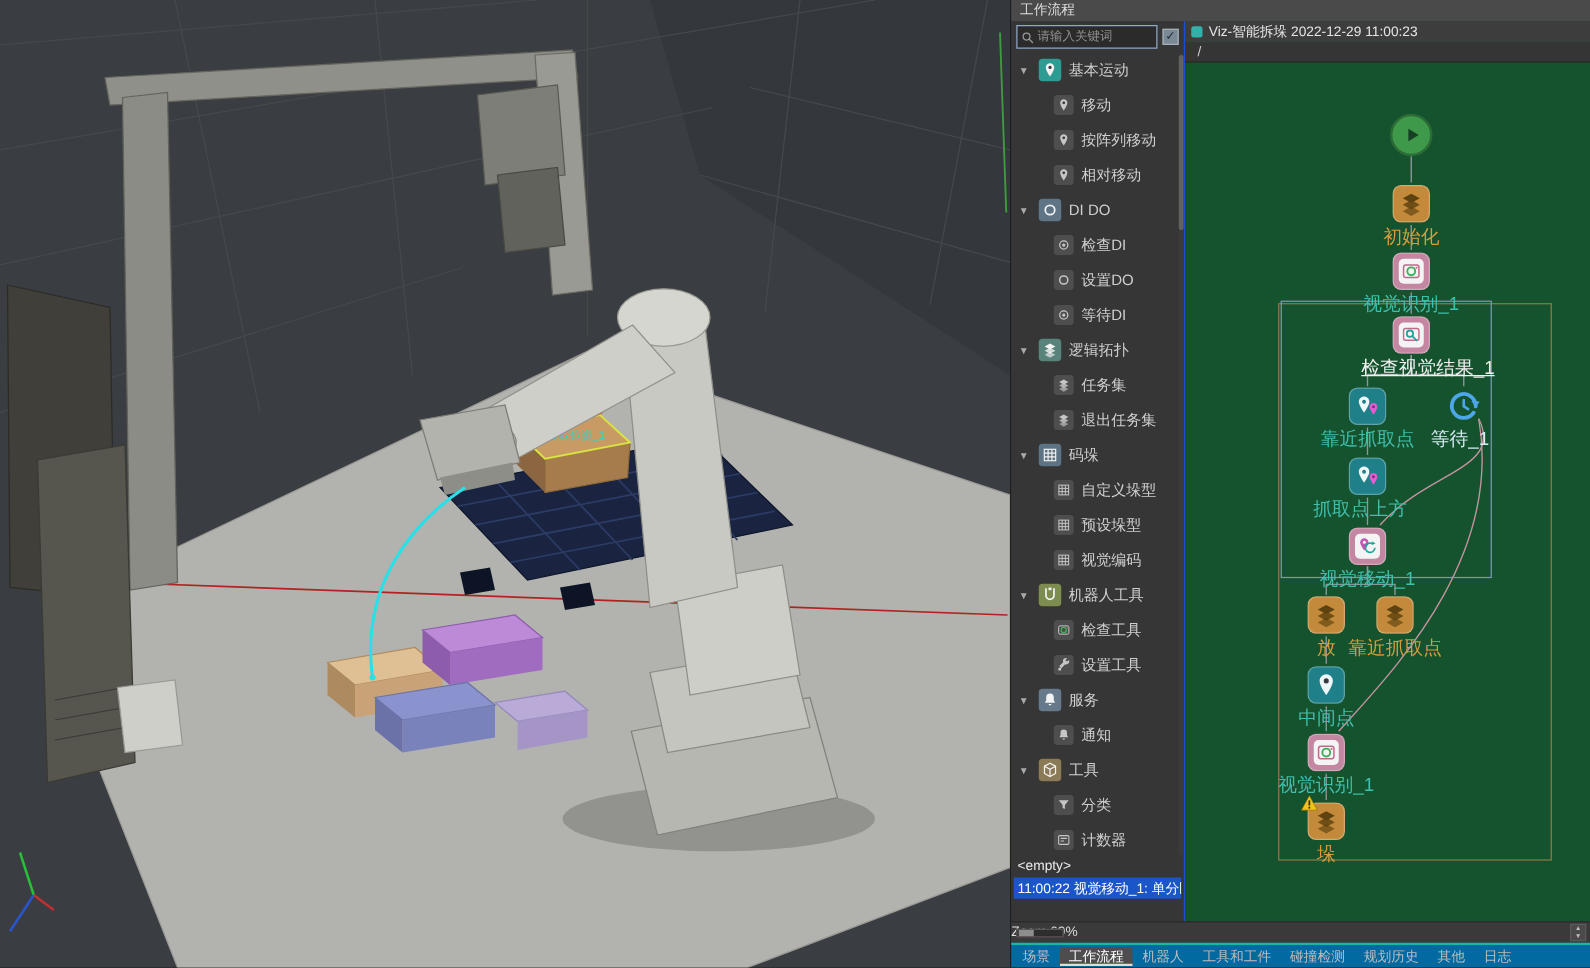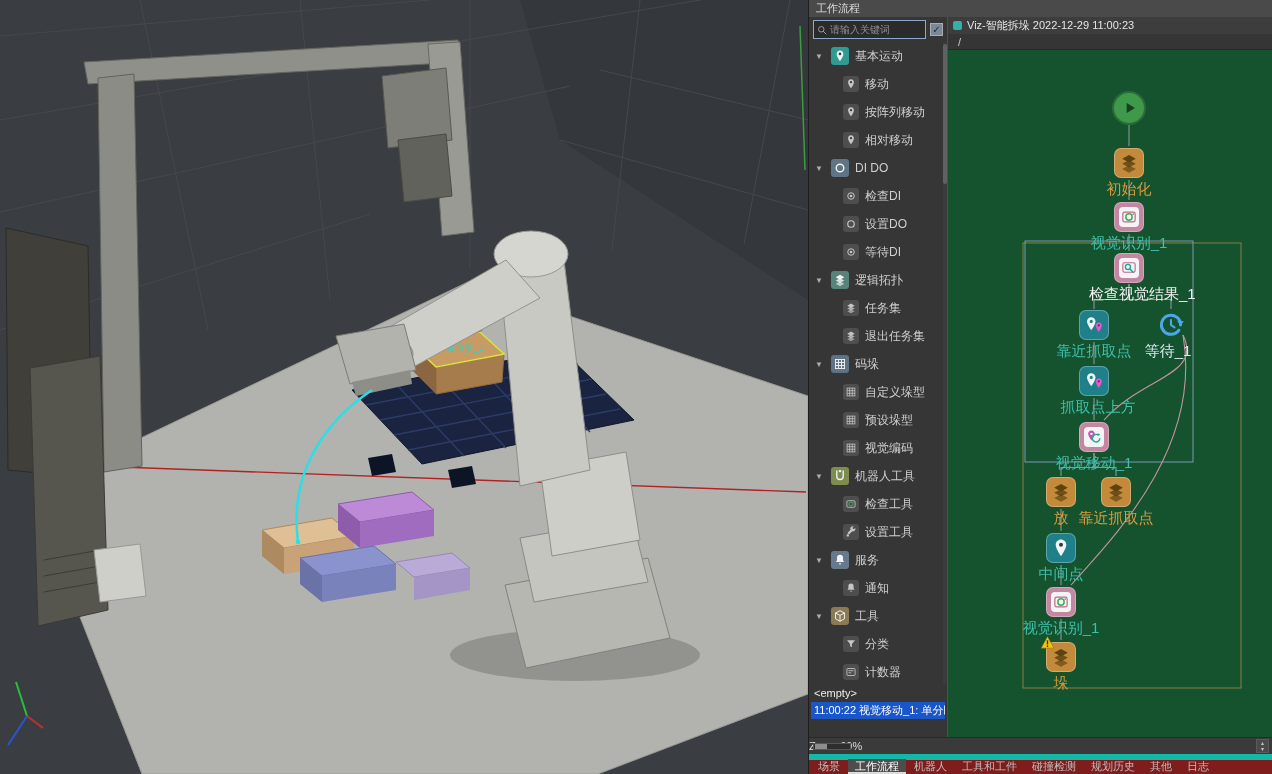--- a/index.html
+++ b/index.html
@@ -46,21 +46,21 @@
 .node.bare{background:transparent !important;border:none}
 .node.bare svg{width:28px;height:28px}
 .nlabel{position:absolute;width:80px;text-align:center;font-size:15px;transform:translateX(-50%);white-space:nowrap;pointer-events:none}
 .warn{position:absolute;left:-7px;top:-8px;width:15px;height:15px}
 .warn svg{width:15px;height:15px}
 .zoom-row{height:17px;background:#3a3a3a;display:flex;align-items:center;font-size:11px;color:#ddd;border-top:1px solid #2a2a2a;position:relative;flex:none}
 .slider{width:38px;height:7px;background:#2d2d2d;border:1px solid #575757;margin-left:4px;position:relative;z-index:1}
 .slider .sthumb{position:absolute;left:1px;top:0;width:12px;height:5px;background:#8d8d8d}
 .zoom-label{position:absolute;left:0;right:0;text-align:left}
 .spinner{margin-left:auto;margin-right:3px;width:13px;height:14px;background:#4a4a4a;border:1px solid #5a5a5a;color:#c4c4c4;font-size:6px;line-height:6px;display:flex;flex-direction:column;align-items:center;justify-content:center;z-index:1}
-.tabs{height:20px;background:#7f1d1d;display:flex;align-items:flex-end;gap:1px;padding-left:2px;border-top:6px solid #14b8a6;flex:none}
+.tabs{height:20px;background:#0369a1;display:flex;align-items:center;gap:1px;padding-left:2px;border-top:2px solid #14b8a6;flex:none}
 .tab{font-size:11px;color:#bdbdbd;padding:0 7px;display:flex;align-items:center;cursor:default}
 .tab.sel{background:#4d4d4d;color:#fff;box-shadow:inset 0 -2px 0 #dcdcdc}
 </style>
 </head>
 <body>
 
 <div id="app">
 
   <svg id="viewport" viewBox="0 0 808 774">
     <rect width="808" height="774" fill="#3a3d41"></rect>
@@ -488,21 +488,21 @@
             <div class="nlabel" style="left: 181px; top: 184px; color: rgb(63, 191, 174);">视觉识别_1</div>
             <div class="node " style="left: 166px; top: 203px; background: rgb(196, 135, 162);">
               <div class="inner">
                 <svg viewBox="0 0 24 24">
                   <rect x="3.8" y="5" width="16.4" height="12.6" rx="2.2" fill="none" stroke="#c06a8a" stroke-width="1.5"></rect>
                   <circle cx="10.6" cy="10.6" r="3.4" fill="none" stroke="#26a39b" stroke-width="1.9"></circle>
                   <line x1="13.2" y1="13.2" x2="17.6" y2="17.8" stroke="#26a39b" stroke-width="1.9" stroke-linecap="round"></line>
                 </svg>
               </div>
             </div>
-            <div class="nlabel" style="left: 181px; top: 235px; color: rgb(240, 240, 240);">检查视觉结果_1</div>
+            <div class="nlabel" style="left: 181px; top: 235px; color: rgb(240, 240, 240); text-decoration: underline;">检查视觉结果_1</div>
             <div class="node " style="left: 131px; top: 260px; background: rgb(32, 128, 138);">
               <svg viewBox="0 0 24 24">
                 <path d="M9 3.5C6.5 3.5 4.4 5.6 4.4 8.1c0 3.4 4.6 9.4 4.6 9.4s4.6-6 4.6-9.4C13.6 5.6 11.5 3.5 9 3.5z" fill="#eef7f7"></path>
                 <circle cx="9" cy="8.1" r="1.7" fill="#20808a"></circle>
                 <path d="M17.2 9.2c-1.8 0-3.3 1.5-3.3 3.3 0 2.4 3.3 6.9 3.3 6.9s3.3-4.5 3.3-6.9c0-1.8-1.5-3.3-3.3-3.3z" fill="#e65ad2"></path>
                 <circle cx="17.2" cy="12.5" r="1.2" fill="#801f72"></circle>
               </svg>
             </div>
             <div class="nlabel" style="left: 146px; top: 292px; color: rgb(63, 191, 174);">靠近抓取点</div>
             <div class="node bare" style="left: 208px; top: 260px;">
@@ -514,21 +514,21 @@
             </div>
             <div class="nlabel" style="left: 220px; top: 292px; color: rgb(216, 232, 244);">等待_1</div>
             <div class="node " style="left: 131px; top: 316px; background: rgb(32, 128, 138);">
               <svg viewBox="0 0 24 24">
                 <path d="M9 3.5C6.5 3.5 4.4 5.6 4.4 8.1c0 3.4 4.6 9.4 4.6 9.4s4.6-6 4.6-9.4C13.6 5.6 11.5 3.5 9 3.5z" fill="#eef7f7"></path>
                 <circle cx="9" cy="8.1" r="1.7" fill="#20808a"></circle>
                 <path d="M17.2 9.2c-1.8 0-3.3 1.5-3.3 3.3 0 2.4 3.3 6.9 3.3 6.9s3.3-4.5 3.3-6.9c0-1.8-1.5-3.3-3.3-3.3z" fill="#e65ad2"></path>
                 <circle cx="17.2" cy="12.5" r="1.2" fill="#801f72"></circle>
               </svg>
             </div>
-            <div class="nlabel" style="left: 150px; top: 348px; color: rgb(63, 191, 174); font-family: Liberation Mono, monospace;">抓取点上方</div>
+            <div class="nlabel" style="left: 140px; top: 348px; color: rgb(63, 191, 174); font-family: Liberation Mono, monospace;">抓取点上方</div>
             <div class="node " style="left: 131px; top: 372px; background: rgb(196, 135, 162);">
               <div class="inner">
                 <svg viewBox="0 0 24 24">
                   <path d="M8.6 3.4C6.2 3.4 4.2 5.4 4.2 7.8c0 3.2 4.4 8.8 4.4 8.8s4.4-5.6 4.4-8.8c0-2.4-2-4.4-4.4-4.4z" fill="#c554b4"></path>
                   <circle cx="8.6" cy="7.8" r="1.6" fill="#fff"></circle>
                   <path d="M19.8 13.6a5 5 0 1 1-2-4" fill="none" stroke="#26a39b" stroke-width="1.8"></path>
                   <polygon points="17.2,6.6 20.6,9.4 16.6,10.4" fill="#26a39b"></polygon>
                 </svg>
               </div>
             </div>

